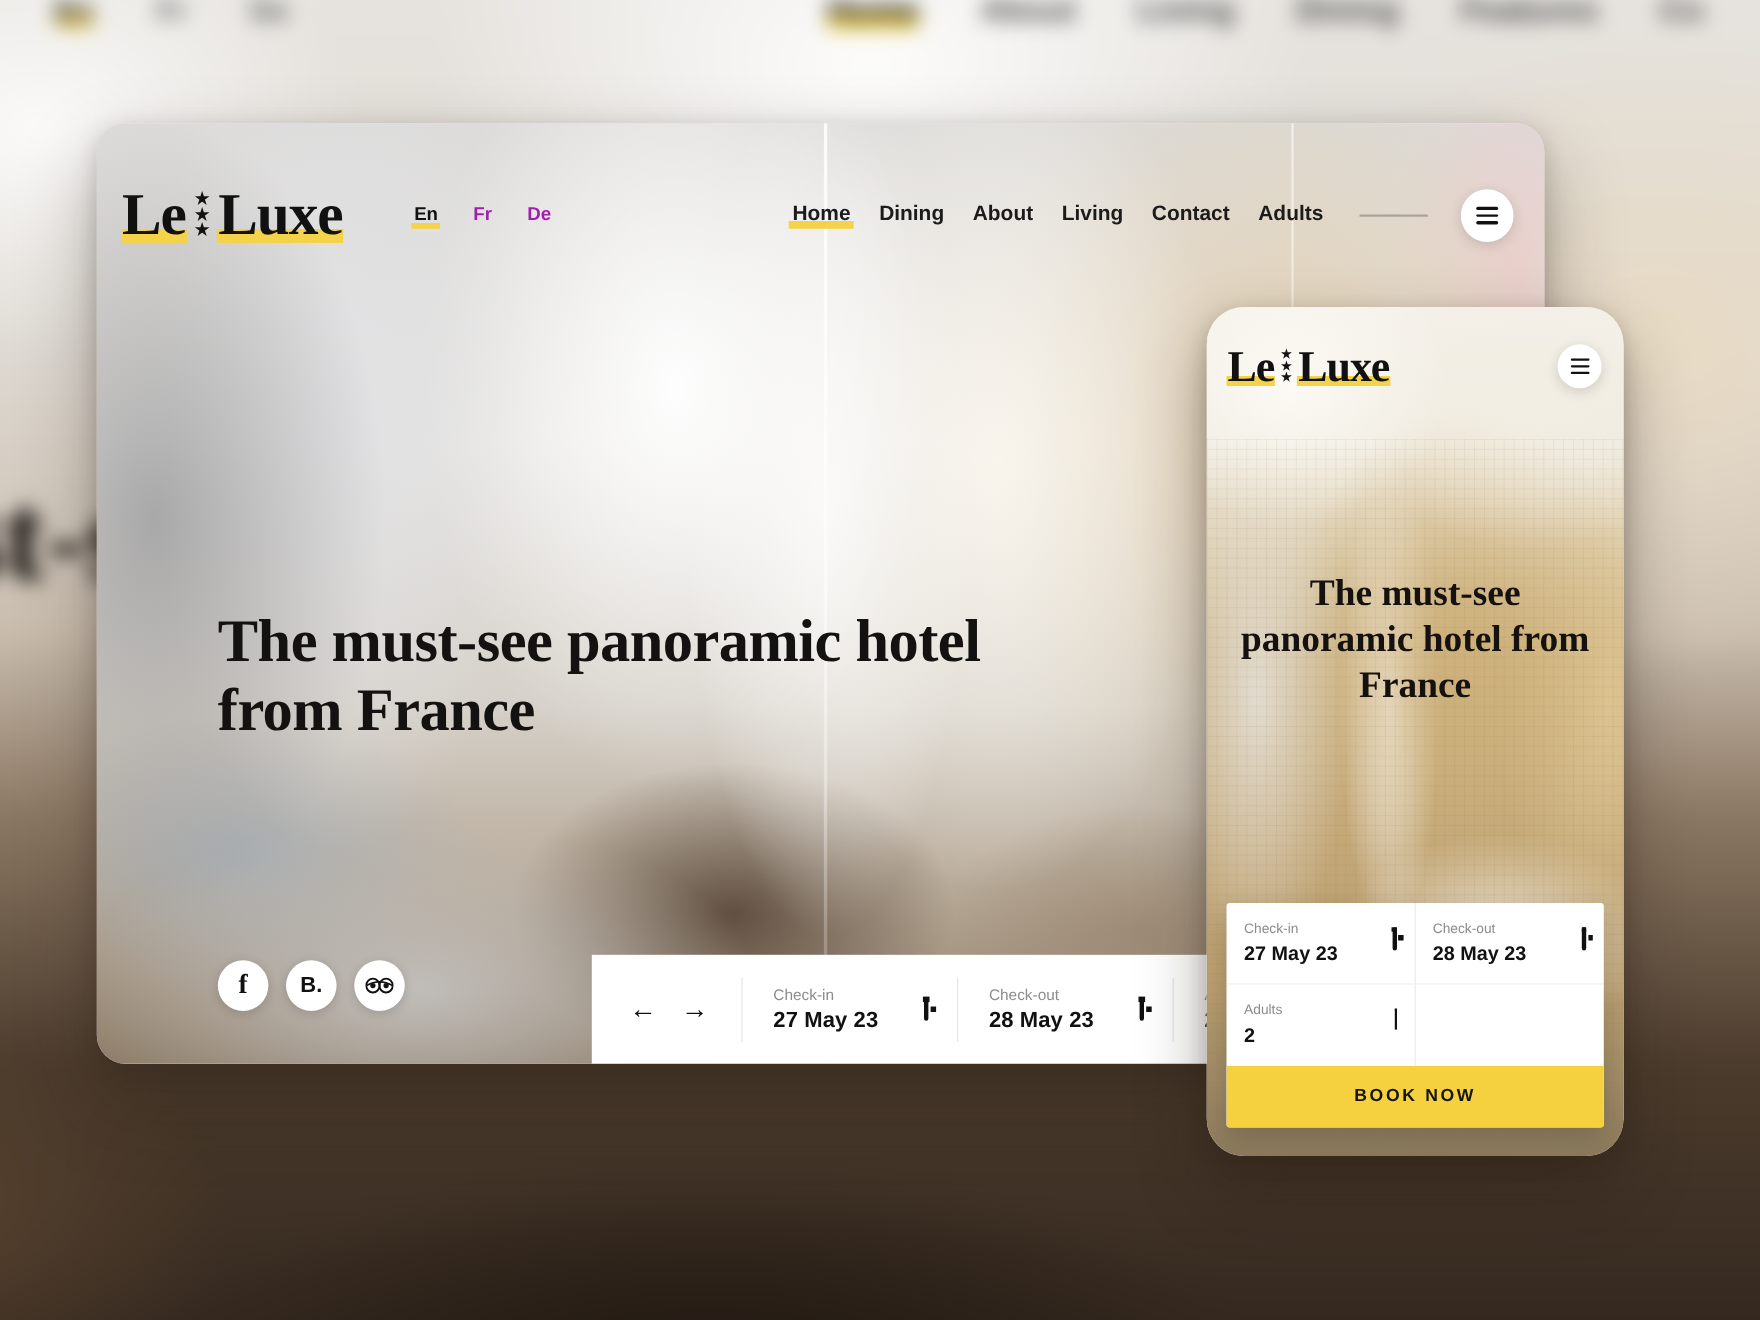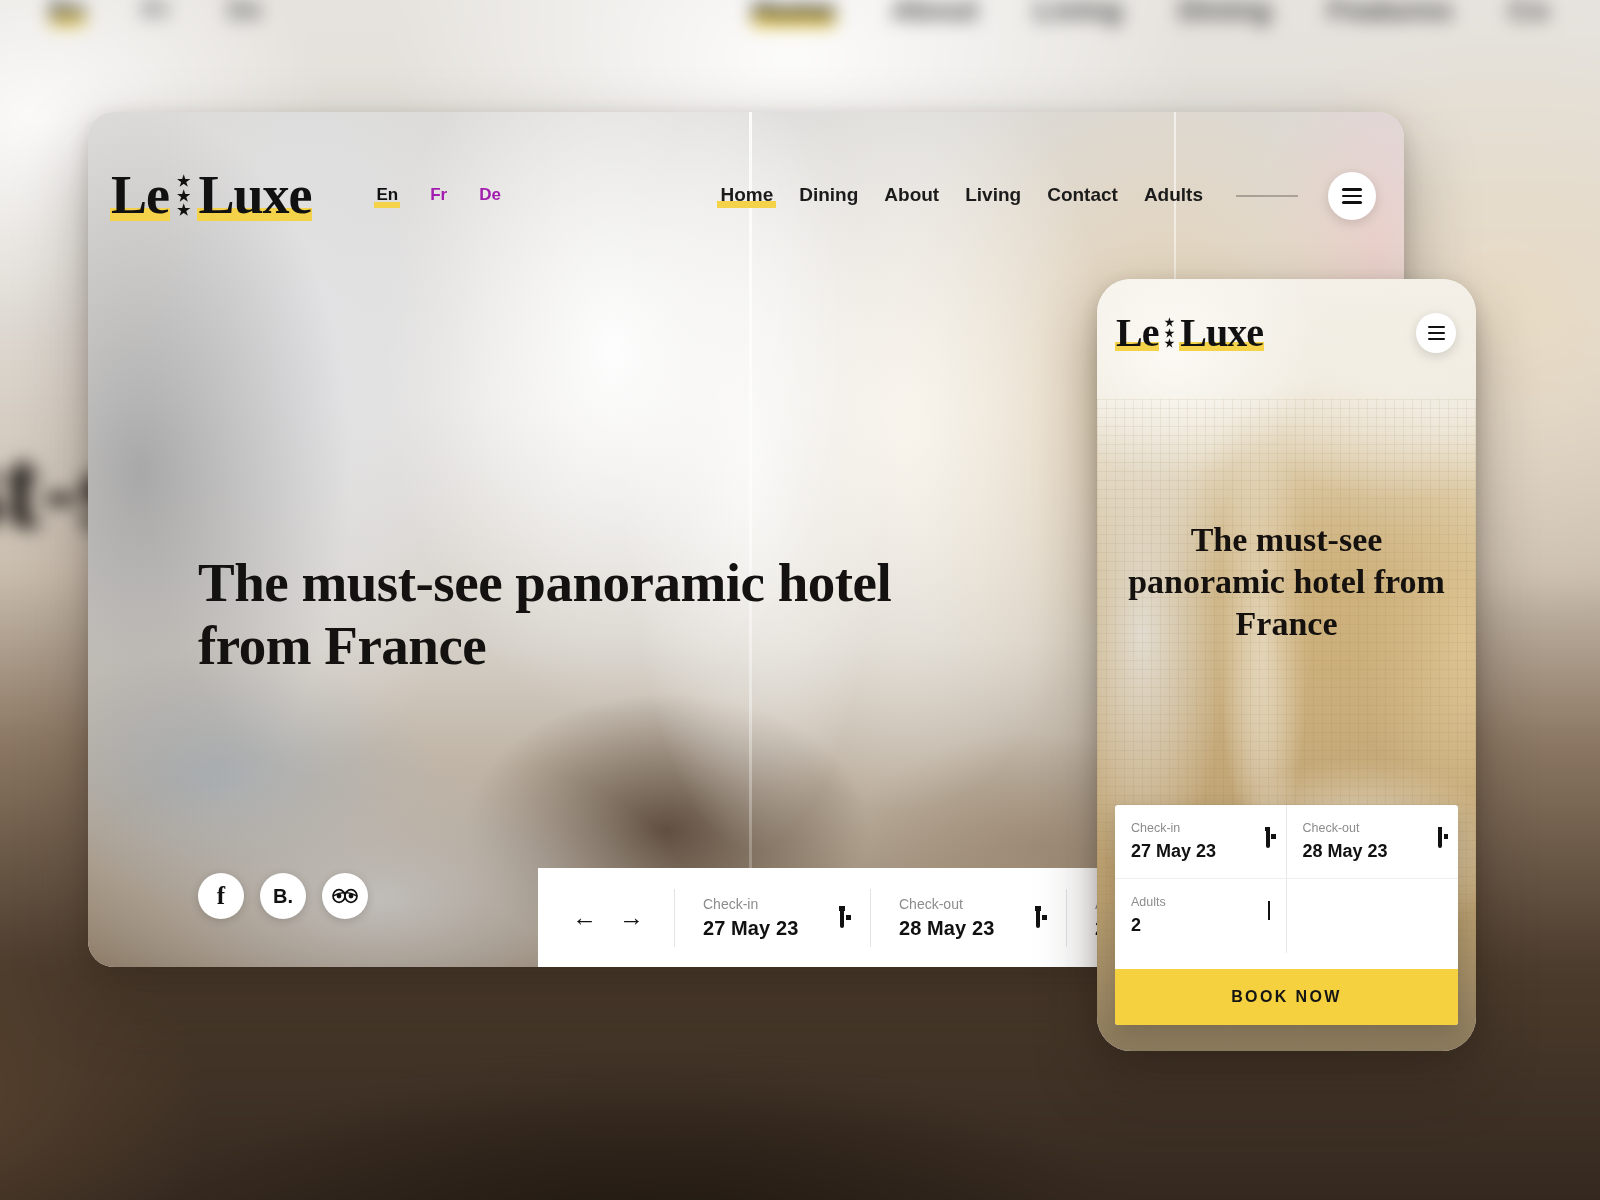--- a/index.html
+++ b/index.html
@@ -205,21 +205,21 @@
   .mob-cell.bb{ border-bottom:1px solid #eeeeee; }
   .mob-label{ font-size:12.5px; color:#8c8c8c; margin-bottom:6px; }
   .mob-value{ font-size:18px; font-weight:700; color:#111; }
   .mob-ic{ position:absolute; right:16px; top:24px; }
   .mob-ic .cal{ width:17px; height:17px; border-width:2.4px; }
   .mob-ic .cal:before{ left:-2.4px; right:-2.4px; top:-2.4px; height:4px; }
   .mob-ic .cal:after{ left:3.5px; top:5px; width:4.5px; height:4.5px; }
   .mob-ic .chev{ width:12px; height:12px; border-width:2.4px; }
   .mob-btn{
     background:#f5d13f; text-align:center; padding:19px 0;
-    font-size:16px; font-weight:700; letter-spacing:2.4px; color:#151515; cursor:pointer;margin-top:16px;
+    font-size:16px; font-weight:700; letter-spacing:2.4px; color:#151515; cursor:pointer;
   }
 </style>
 </head>
 <body>
 
 <div class="bg-layer">
   <div class="bg-blurcontent">
     <div class="bg-photo"></div>
     <div class="bg-topnav">
       <div class="bg-langs">

